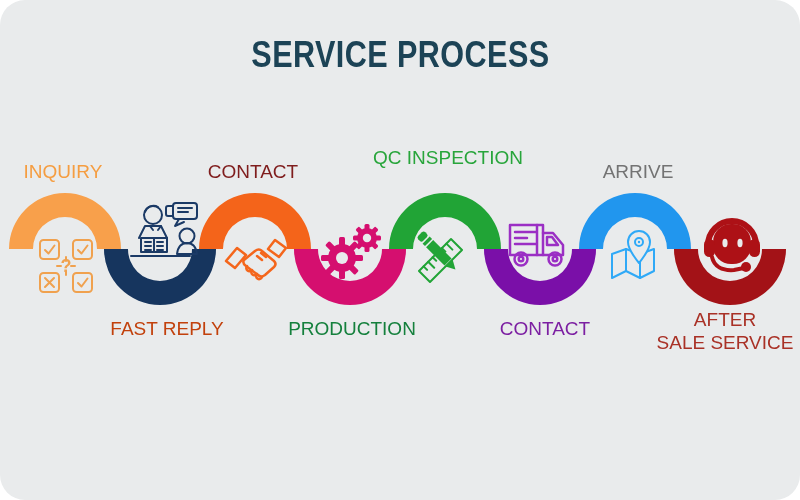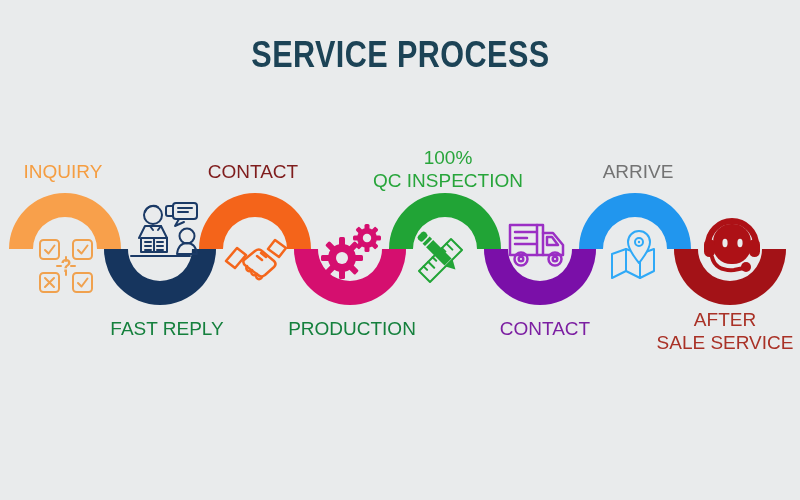--- a/index.html
+++ b/index.html
@@ -1,19 +1,19 @@
 <!DOCTYPE html>
 <html><head>
 <meta charset="utf-8">
 <style>
   :root { --bg: #e9ebec; }
   html,body { margin:0; padding:0; }
   .canvas {
     position:relative; width:800px; height:500px; background:var(--bg);
-    overflow:hidden; font-family:"Liberation Sans", sans-serif;
+    overflow:hidden; font-family:"Liberation Sans", sans-serif;border-radius:25px;
   }
   .page-title {
     position:absolute; top:34px; left:0; width:800px; text-align:center;
     font-size:36px; font-weight:bold; white-space:nowrap;
   }
   .page-title .squeeze { display:inline-block; transform:scaleX(0.85); transform-origin:center; letter-spacing:0.5px; }
   .wave-svg { position:absolute; left:0; top:0; }
   .step-label { position:absolute; font-size:19px; text-align:center; line-height:23px; }
   .icon { position:absolute; }
   #lbl0 { left:3px;   top:160px; width:120px; }
@@ -49,31 +49,30 @@
     <path d="M294,249 A56,56 0 0 0 406,249 L382,249 A32,32 0 0 1 318,249 Z" fill="#d50f6f"></path>
     <path d="M389,249 A56,56 0 0 1 501,249 L477,249 A32,32 0 0 0 413,249 Z" fill="#21a436"></path>
     <path d="M484,249 A56,56 0 0 0 596,249 L572,249 A32,32 0 0 1 508,249 Z" fill="#7a0fa8"></path>
     <path d="M579,249 A56,56 0 0 1 691,249 L667,249 A32,32 0 0 0 603,249 Z" fill="#2196ee"></path>
     <path d="M674,249 A56,56 0 0 0 786,249 L762,249 A32,32 0 0 1 698,249 Z" fill="#a31217"></path>
   </svg>
 
   <div class="step-label" id="lbl0" style="color: rgb(245, 157, 65);">
     <div>INQUIRY</div>
   </div>
-  <div class="step-label" id="lbl1" style="color: #15803d;">
+  <div class="step-label" id="lbl1" style="color: #c2410c;">
     <div>FAST REPLY</div>
   </div>
   <div class="step-label" id="lbl2" style="color: #7f1d1d;">
     <div>CONTACT</div>
   </div>
   <div class="step-label" id="lbl3" style="color: #15803d;">
     <div>PRODUCTION</div>
   </div>
   <div class="step-label" id="lbl4" style="color: rgb(40, 165, 59);">
-    <div>100%</div>
     <div>QC INSPECTION</div>
   </div>
   <div class="step-label" id="lbl5" style="color: rgb(124, 31, 162);">
     <div>CONTACT</div>
   </div>
   <div class="step-label" id="lbl6" style="color: #737373;">
     <div>ARRIVE</div>
   </div>
   <div class="step-label" id="lbl7" style="color: rgb(169, 49, 38);">
     <div>AFTER</div>

